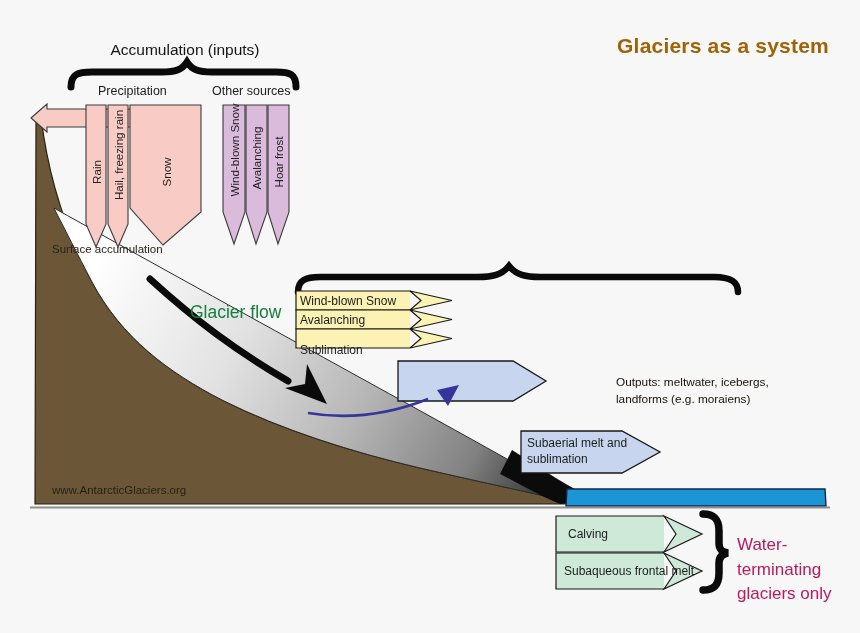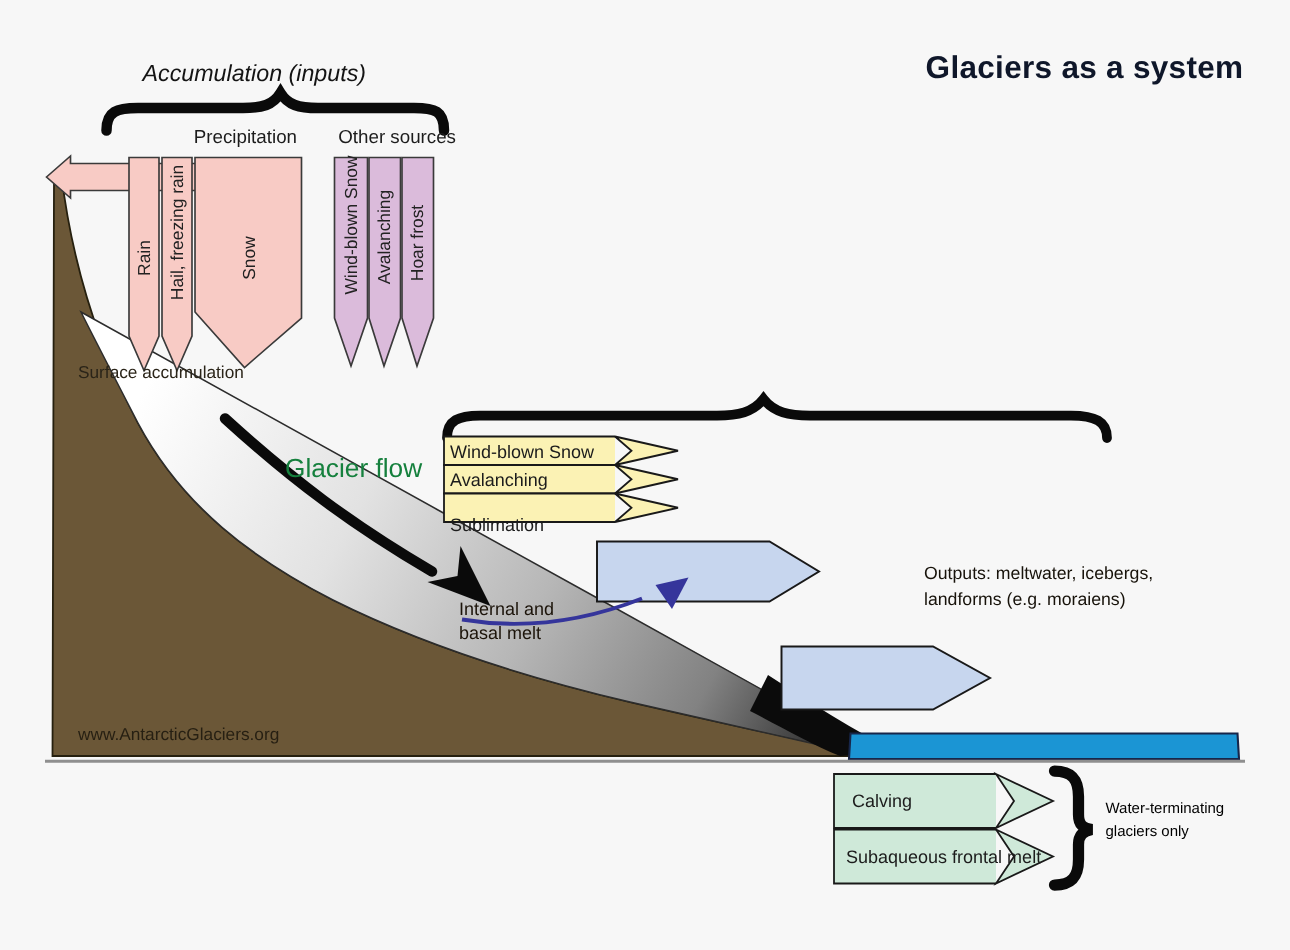--- a/index.html
+++ b/index.html
@@ -1,22 +1,22 @@
 <!DOCTYPE html>
 <html><head>
 <meta charset="utf-8">
 <style>
   html,body{margin:0;padding:0;background:#f7f7f7;font-family:"Liberation Sans",sans-serif;}
   .stage{position:relative;width:860px;height:633px;background:#f7f7f7;overflow:hidden;}
   .stage svg{position:absolute;left:0;top:0;}
   .lbl{position:absolute;color:#1a1a1a;white-space:nowrap;}
   .lbl.wrap{white-space:normal;}
-  .heading{font-size:15.5px;color:#141414;font-style:italic;}
-  .subhead{font-size:12.5px;text-align:right;color:#1c1c1c;}
-  .title{font-size:21px;font-weight:700;text-align:center;color:#0f172a;letter-spacing:.2px;}
+  .heading{font-size:15.5px;text-align:center;color:#141414;}
+  .subhead{font-size:12.5px;text-align:left;color:#1c1c1c;}
+  .title{font-size:21px;font-weight:700;text-align:center;color:#a16207;letter-spacing:.2px;}
   .vlabel{position:absolute;display:flex;align-items:center;justify-content:center;
           width:130px;height:18px;transform:rotate(-90deg);font-size:11.6px;color:#222;}
   .rowlbl{font-size:12px;color:#1c1c1c;}
   .note{font-size:11.8px;line-height:1.42;color:#241d10;}
 </style>
 </head>
 <body>
 
 <div class="stage">
 
@@ -113,25 +113,25 @@
 
   <div class="lbl" style="left:190px;top:302px;font-size:17.5px;color:#15803d;">Glacier flow</div>
 
 
 
   <div class="lbl rowlbl" style="left:300px;top:292px;height:18px;line-height:18px;">Wind-blown Snow</div>
   <div class="lbl rowlbl" style="left:300px;top:311px;height:18px;line-height:18px;">Avalanching</div>
   <div class="lbl rowlbl" style="left:300px;top:330px;height:18px;line-height:18px;margin-top:11px;">Sublimation</div>
 
 
-  <div class="lbl wrap" style="left:306px;top:398px;width:74px;font-size:12px;line-height:1.35;color:#1c140a;">Internal and basal melt</div>
 
+  <div class="lbl wrap rowlbl" style="left:527px;top:435px;width:112px;line-height:1.35;">Subaerial melt and sublimation</div>
 
   <div class="lbl wrap note" style="left:616px;top:374px;width:168px;color:#17120a;">Outputs: meltwater, icebergs, landforms (e.g. moraiens)</div>
 
   <div class="lbl" style="left:52px;top:484px;font-size:11.5px;color:#261f12;">www.AntarcticGlaciers.org</div>
 
   <div class="lbl rowlbl" style="left:568px;top:516px;height:36px;line-height:36px;">Calving</div>
   <div class="lbl rowlbl" style="left:564px;top:553px;height:36px;line-height:36px;">Subaqueous frontal melt</div>
 
-  <div class="lbl wrap" style="left:737px;top:533px;width:106px;font-size:10px;line-height:1.45;color:#000000;">Water-terminating glaciers only</div>
+  <div class="lbl wrap" style="left:737px;top:533px;width:106px;font-size:17px;line-height:1.45;color:#be185d;">Water-terminating glaciers only</div>
 
 </div>
 
 </body></html>

